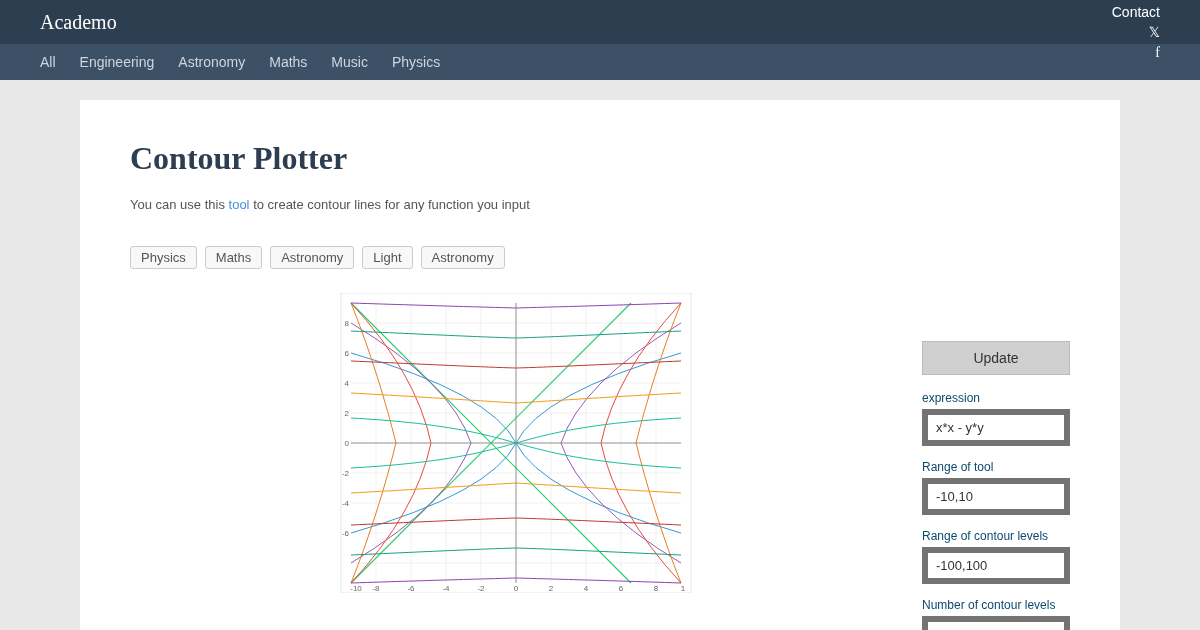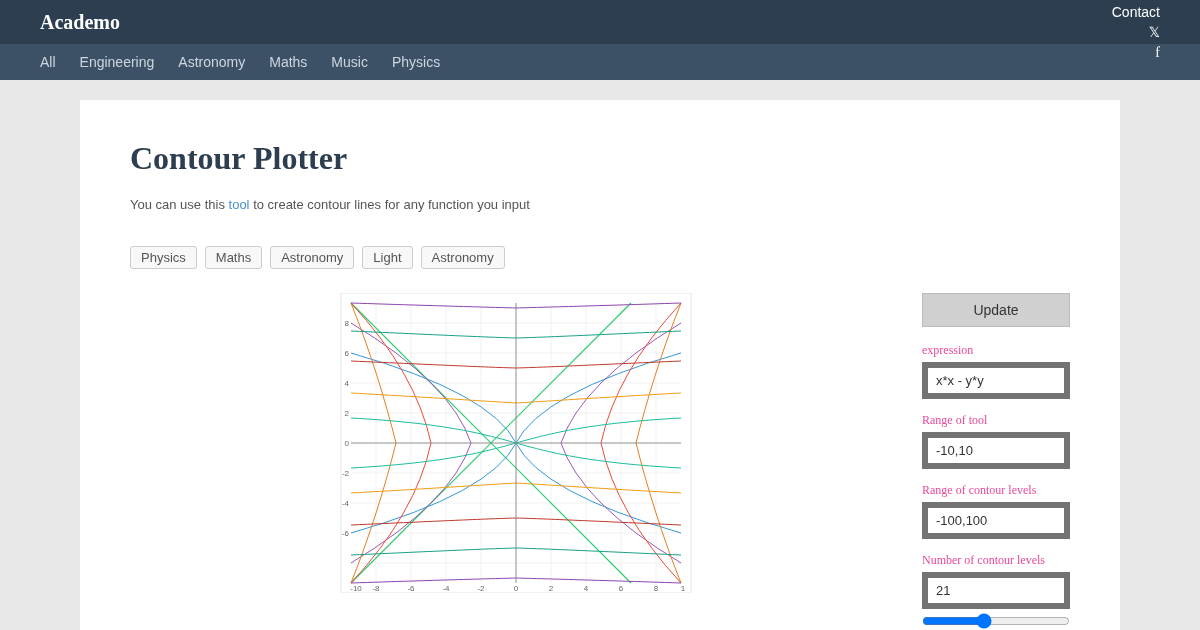--- a/index.html
+++ b/index.html
@@ -10,21 +10,21 @@
       background: #2c3e50;
       display: flex;
       align-items: center;
       justify-content: space-between;
       padding: 0 40px;
       height: 44px;
     }
     .top-bar-logo {
       color: white;
       font-size: 20px;
-      font-weight: bold;
+      font-weight: normal;
       font-family: Georgia, serif;
     }
     .top-bar-right {
       display: flex;
       align-items: flex-end;
       gap: 4px;
       flex-direction: column;
     }
     .top-bar-right a {
       color: white;
@@ -119,29 +119,30 @@
     .update-btn {
       width: 100%;
       padding: 8px;
       background: #d0d0d0;
       border: 1px solid #bbb;
       cursor: pointer;
       font-size: 14px;
       font-family: Arial, sans-serif;
       color: #333;
       margin-bottom: 16px;
+      margin-top: 48px;
     }
     .control-group {
       margin-bottom: 14px;
     }
     .control-label {
       font-size: 12px;
-      color: #ec4899;
+      color: #0c4a6e;
       margin-bottom: 4px;
-      font-family: Liberation Serif, serif;
+      font-family: Liberation Sans, sans-serif;
       display: block;
     }
     .control-input {
       width: 100%;
       padding: 5px 8px;
       border: 6px solid #737373;
       font-size: 13px;
       font-family: Arial, sans-serif;
       color: #333;
     }

